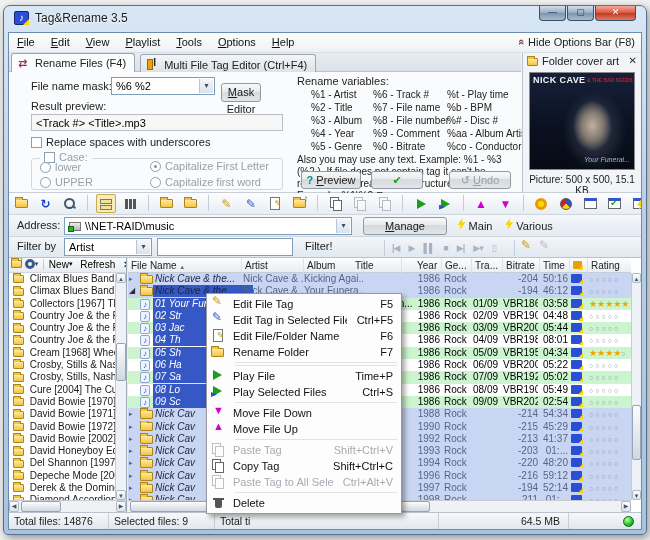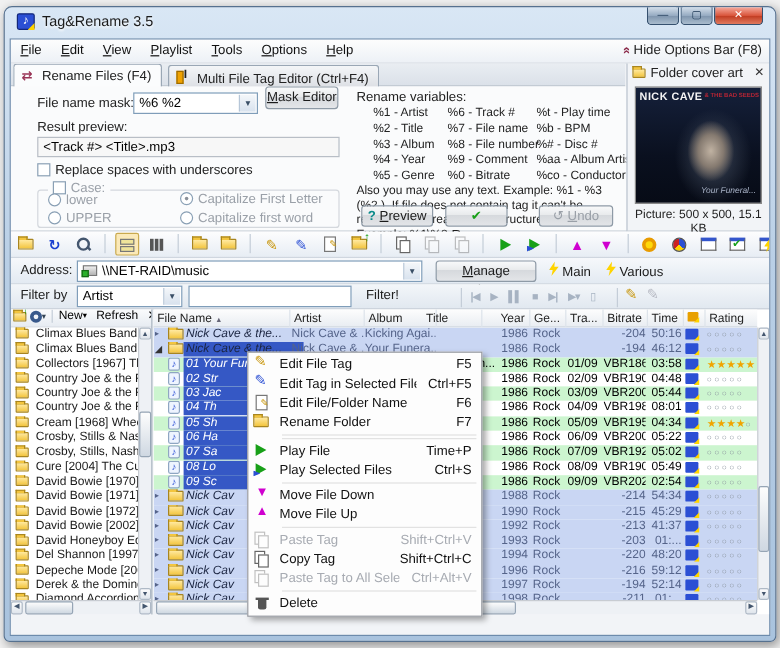--- a/index.html
+++ b/index.html
@@ -195,21 +195,21 @@
 
     <div class="tabbar">
       <span class="tab active"><span class="tabic ic-ren">⇄</span><span>Rename Files (F4)</span></span>
       <span class="tab"><span class="tabic ic-cols"></span><span>Multi File Tag Editor (Ctrl+F4)</span></span>
       <span class="tab"><span class="tabic ic-get">→</span><span>Get Tags from File Name (Shift+F4)</span></span>
     </div>
 
     <div class="options">
       <span class="lbl" style="left:22px;top:8px;">File name mask:</span>
       <span class="field" style="left:102px;top:5px;width:104px;height:18px;padding-right:16px;"><span>%6 %2</span><span class="combo-arrow">▾</span></span>
-      <span class="btn" style="left:212px;top:0;width:61px;height:19px;line-height:17px;"><span class="btn-label">Mask Editor</span></span>
+      <span class="btn" style="left:212px;top:11px;width:40px;height:19px;line-height:17px;"><span class="btn-label">Mask Editor</span></span>
       <span class="lbl" style="left:22px;top:28px;">Result preview:</span>
       <span class="field" style="left:22px;top:42px;width:252px;height:17px;background:#f7f7f7;border-color:#b8bec6;">&lt;Track #&gt; &lt;Title&gt;.mp3</span>
       <span class="lbl" style="left:22px;top:64px;"><span class="check"></span><span>Replace spaces with underscores</span></span>
       <div class="grp" style="left:22px;top:86px;width:252px;height:32px;">
         <span class="grp-legend"><span class="check"></span><span>Case:</span></span>
         <span class="lbl gray" style="left:8px;top:2px;"><span class="radio"></span><span>lower</span></span>
         <span class="lbl gray" style="left:8px;top:17px;"><span class="radio"></span><span>UPPER</span></span>
         <span class="lbl gray" style="left:118px;top:1px;"><span class="radio on"></span><span>Capitalize First Letter</span></span>
         <span class="lbl gray" style="left:118px;top:17px;"><span class="radio"></span><span>Capitalize first word</span></span>
       </div>
@@ -717,20 +717,27 @@
           <span class="sthumb" style="left:0;right:0;bottom:40px;height:55px;"></span>
           <span class="sbtn" style="left:0;right:0;bottom:0;height:10px;">▼</span>
         </div>
         <div class="hscroll" style="right:10px;">
           <span class="sthumb" style="left:2px;top:0;bottom:0;width:300px;"></span>
           <span class="sbtn" style="right:0;top:0;bottom:0;width:10px;line-height:9px;">▶</span>
         </div>
       </div>
     </div>
 
+    <div class="statusbar">
+      <span class="spane" style="left:0;width:100px;">Total files: 14876</span>
+      <span class="spane" style="left:100px;width:106px;">Selected files: 9</span>
+      <span class="spane" style="left:206px;width:224px;">Total ti</span>
+      <span class="spane" style="left:430px;width:130px;text-align:right;padding-right:8px;">64.5 MB</span>
+      <span class="sdot"></span>
+    </div>
 
     <div class="ctxmenu" id="ctx-menu">
         <div class="mrow">
           <span class="mic">
             <span class="g pen-y pen">✎</span>
           </span>
           <span class="mlabel">Edit File Tag</span>
           <span class="mshort">F5</span>
         </div>
         <div class="mrow">

